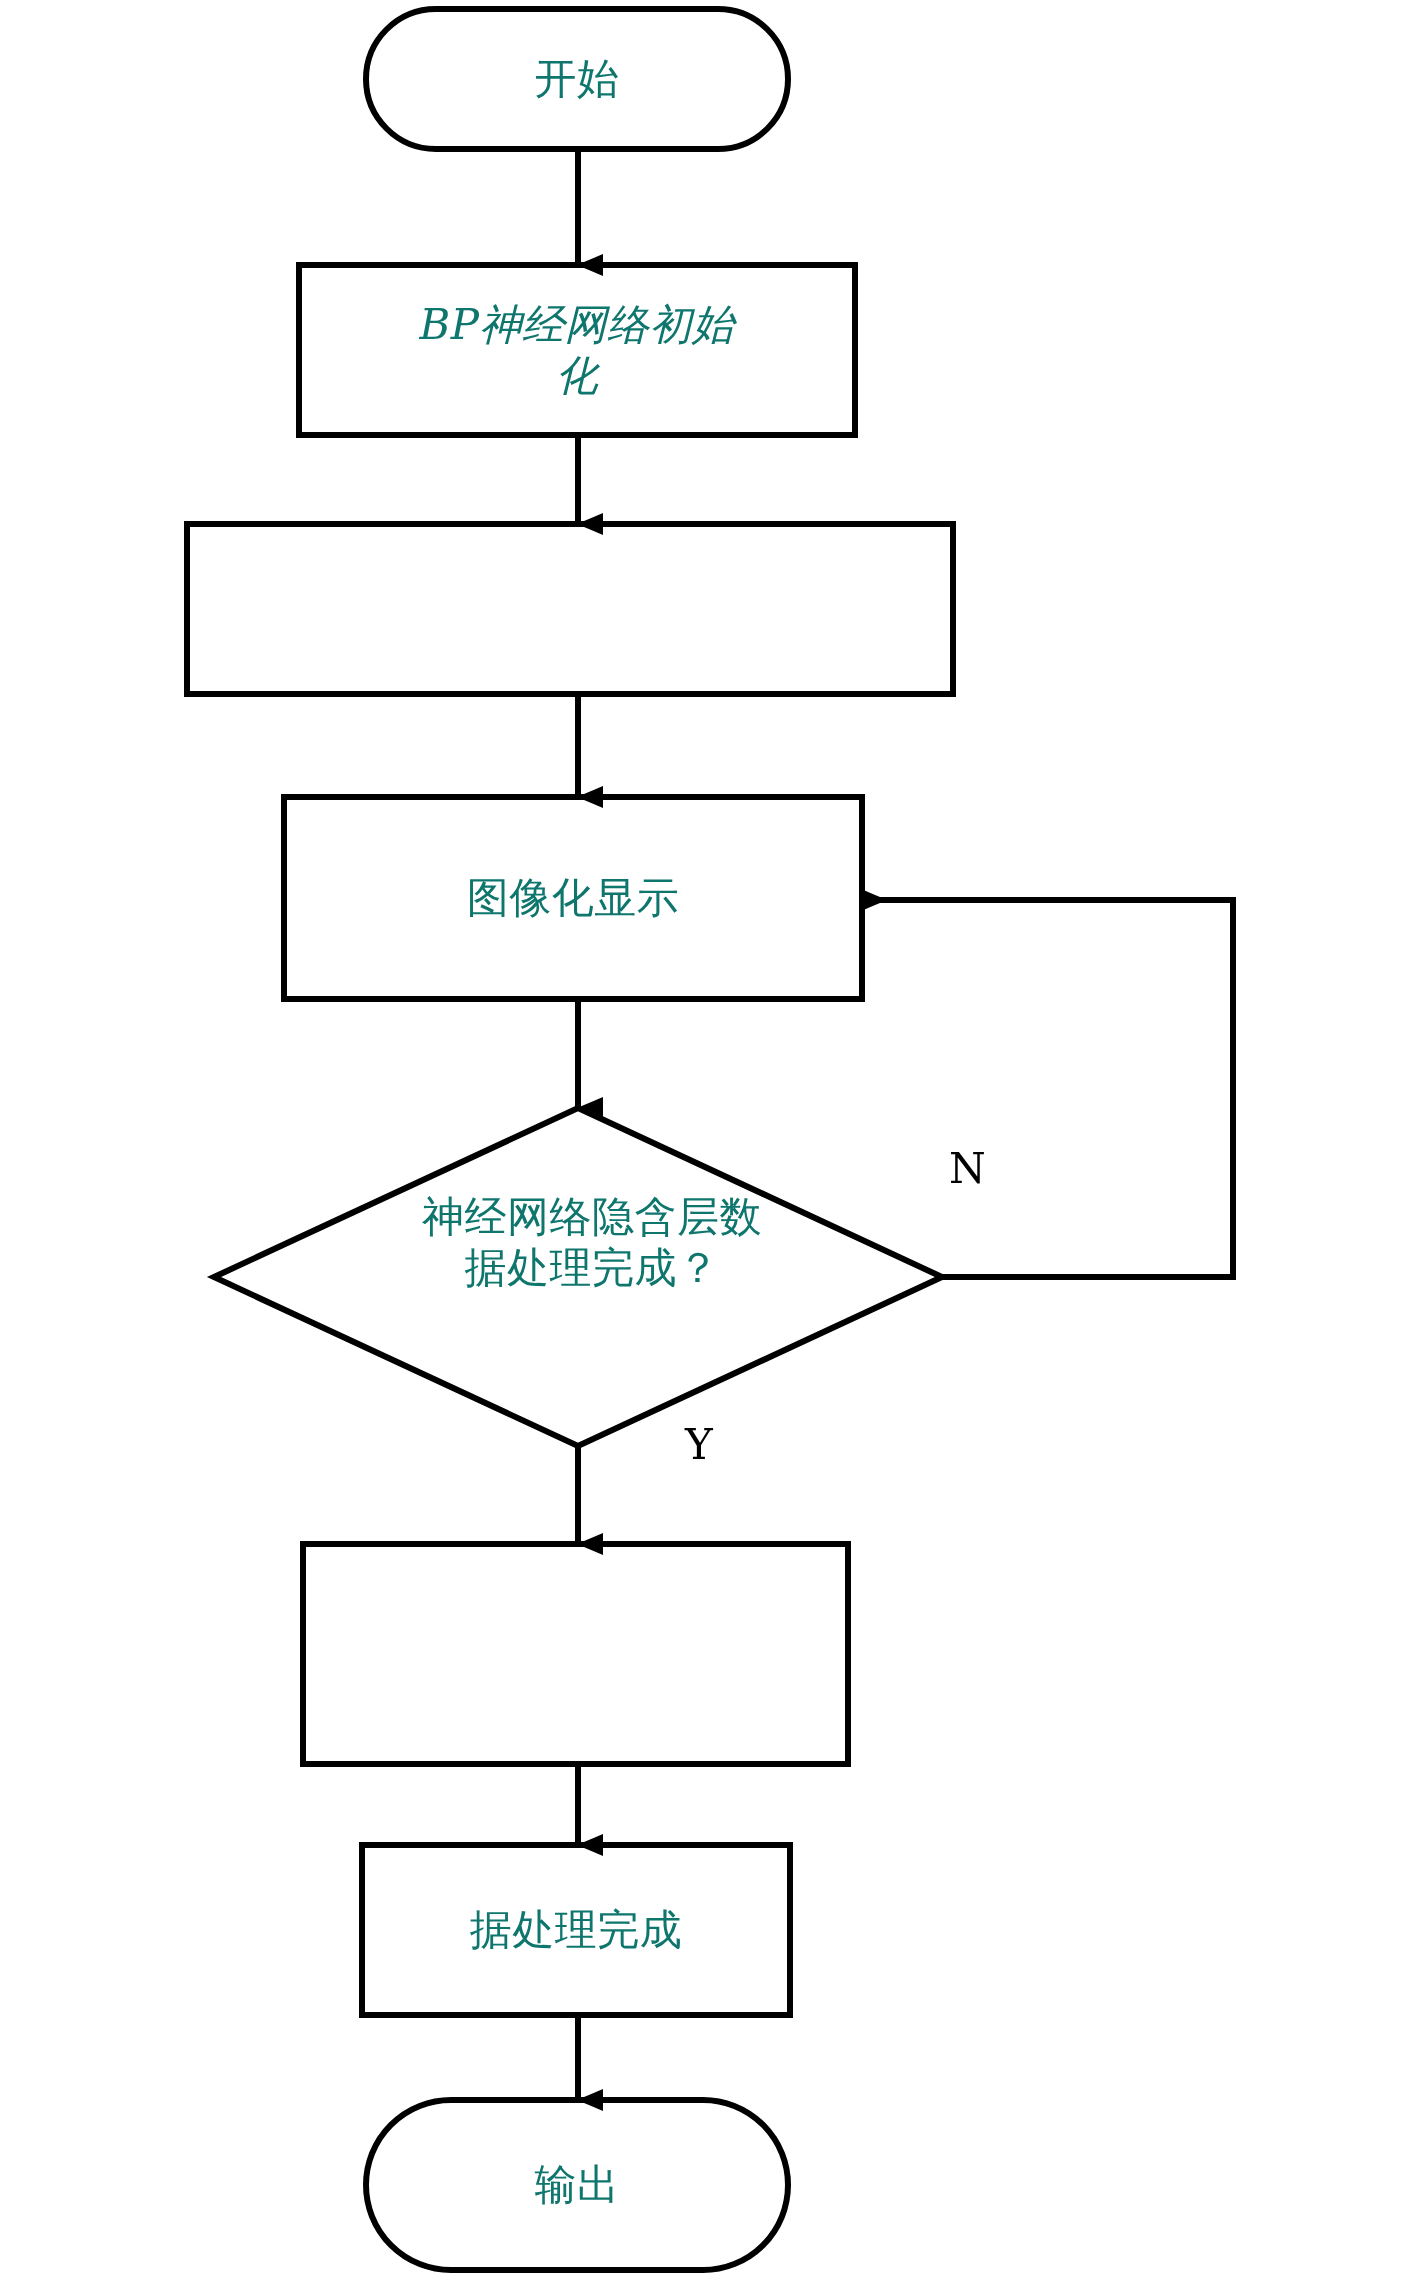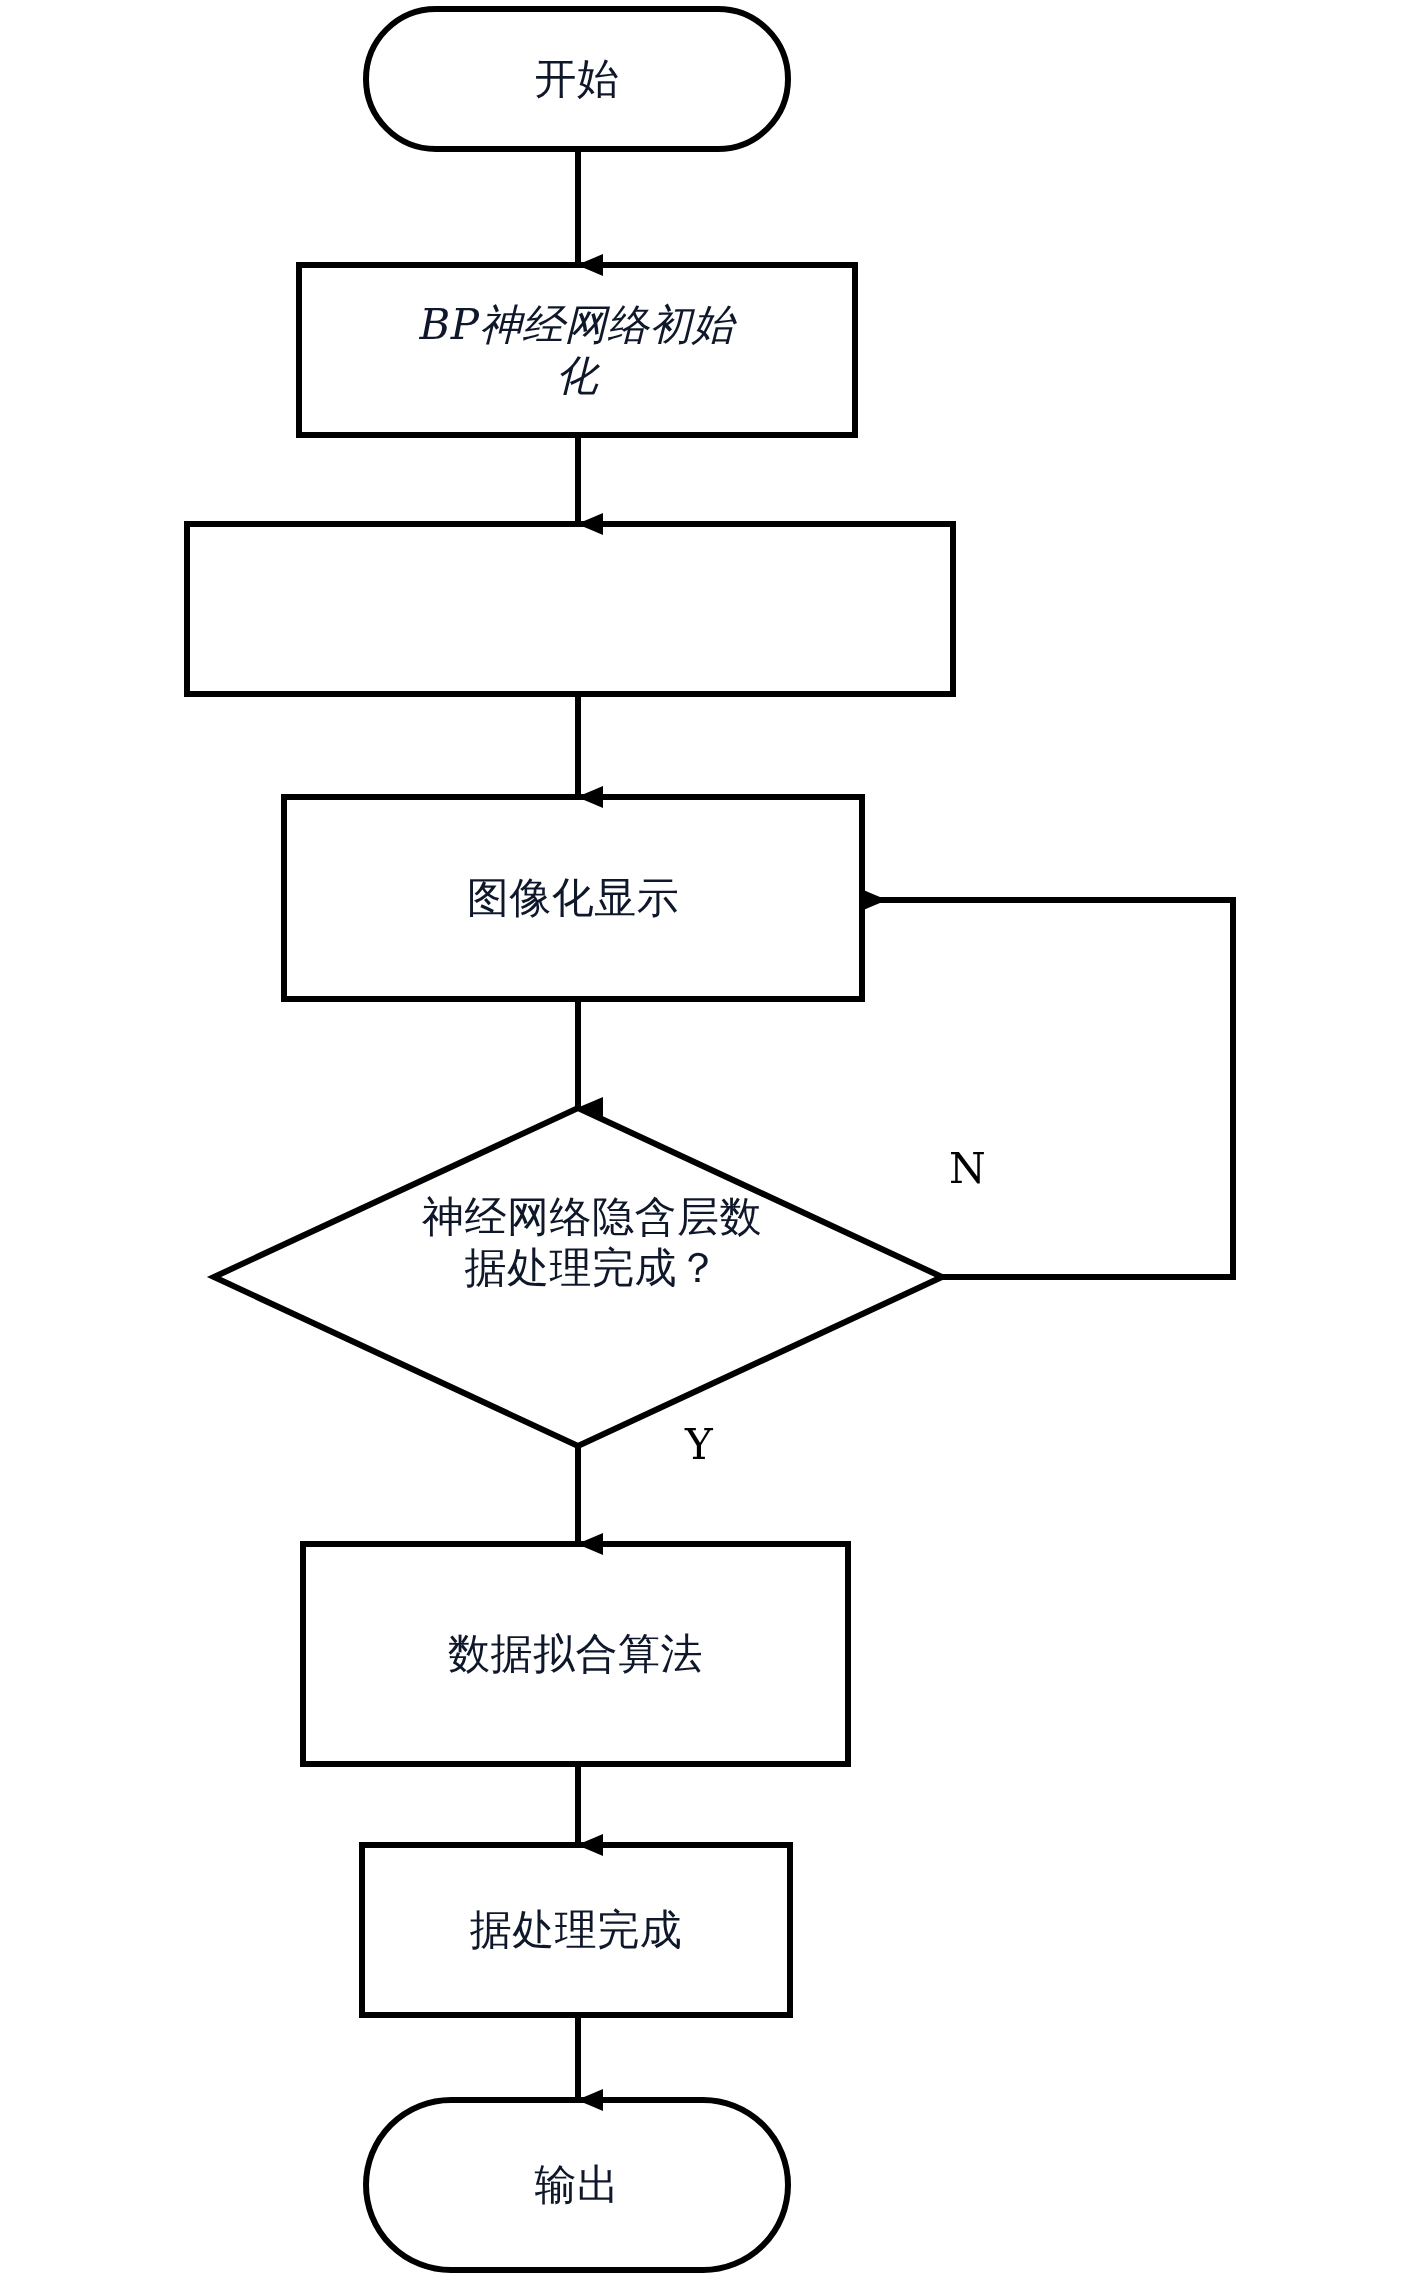--- a/index.html
+++ b/index.html
@@ -8,21 +8,21 @@
     width:1417px;height:2282px;
     font-family:"DejaVu Serif","Liberation Serif",serif;
     overflow:hidden;
   }
   #canvas{position:relative;width:1417px;height:2282px;background:#fff;}
   #flow-svg{position:absolute;left:0;top:0;width:1417px;height:2282px;}
   .node-text{
     position:absolute;
     display:flex;align-items:center;justify-content:center;
     text-align:center;
-    color:#0f172a;
+    color:#0f766e;
     font-family:"DejaVu Serif","Liberation Serif",serif;
     font-size:42px;
     line-height:1.22;
     white-space:pre-line;
     letter-spacing:0.5px;
     pointer-events:none;
   }
   .edge-label{
     position:absolute;
     color:#000;
@@ -83,21 +83,20 @@
 
   <div class="node-text" style="left:299px; top:265px; width:556px; height:170px;font-style:italic;">BP神经网络初始
 化</div>
 
 
   <div class="node-text" style="left:284px; top:797px; width:578px; height:202px;">图像化显示</div>
 
   <div class="node-text" style="left:292px; top:1182px; width:600px; height:120px;">神经网络隐含层数
 据处理完成？</div>
 
-  <div class="node-text" style="left:303px; top:1544px; width:545px; height:220px;">数据拟合算法</div>
 
   <div class="node-text" style="left:362px; top:1845px; width:428px; height:170px;">据处理完成</div>
 
   <div class="node-text" style="left:366px; top:2100px; width:422px; height:170px;">输出</div>
 
   <div class="edge-label" style="left:949px; top:1148px;">N</div>
 
   <div class="edge-label" style="left:685px; top:1424px;">Y</div>
 
 </div>

